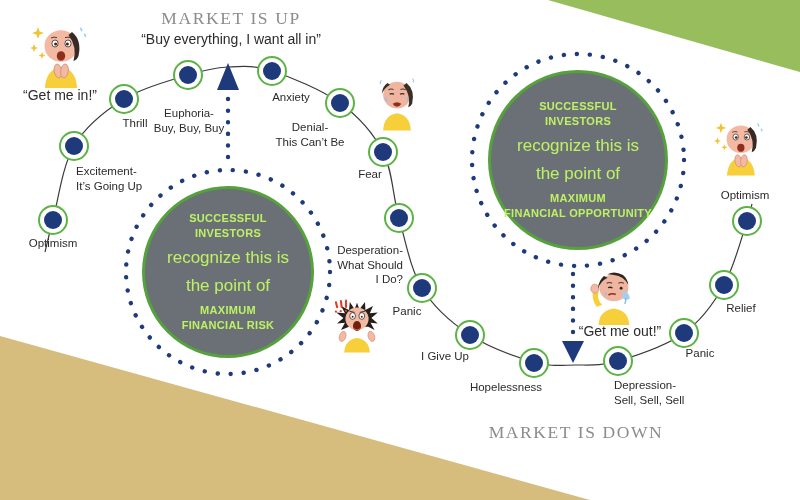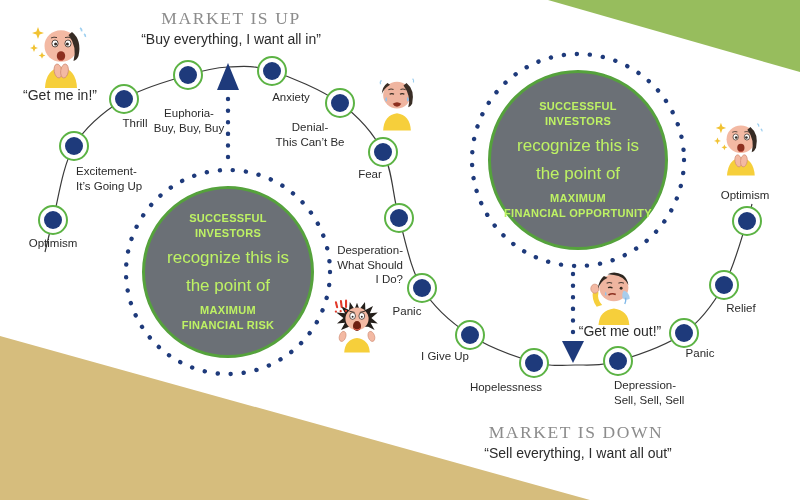--- a/index.html
+++ b/index.html
@@ -42,21 +42,20 @@
     <circle class="dotring" cx="578" cy="160" r="106"></circle>
     <line class="dotline" x1="228" y1="99" x2="228" y2="163"></line>
     <line class="dotline" x1="573" y1="274" x2="573" y2="336"></line>
     <polygon class="navyfill" points="228,63 217,90 239,90"></polygon>
     <polygon class="navyfill" points="562,341 584,341 573,363"></polygon>
   </svg>
 
   <div class="big-title" style="left:231px;top:10px">MARKET IS UP</div>
   <div class="quote" style="left:231px;top:32px">“Buy everything, I want all in”</div>
   <div class="big-title" style="left:576px;top:424px">MARKET IS DOWN</div>
-  <div class="quote" style="left:578px;top:446px">“Sell everything, I want all out”</div>
 
   <div class="callout" style="left:60px;top:88px">“Get me in!”</div>
   <div class="callout" style="left:620px;top:324px">“Get me out!”</div>
 
   <div class="invest-circle" style="left:142px;top:186px;width:172px;height:172px">
     <div class="ic-heading">SUCCESSFUL
 INVESTORS</div>
     <div class="ic-body">recognize this is</div>
     <div class="ic-body">the point of</div>
     <div class="ic-emphasis">MAXIMUM

